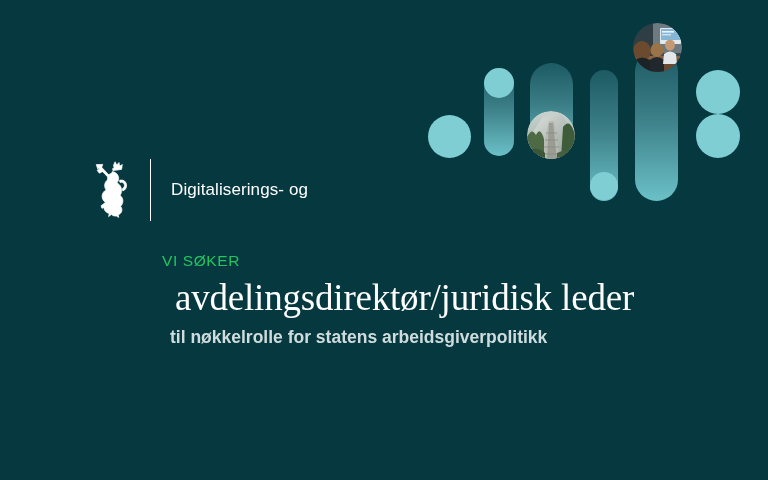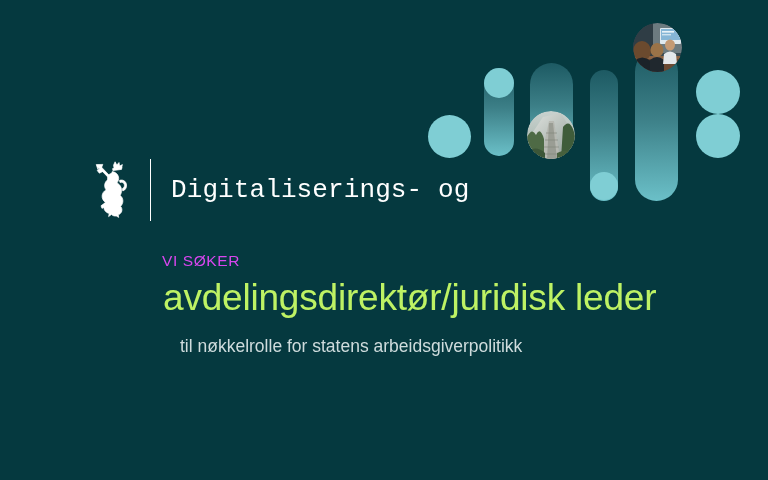--- a/index.html
+++ b/index.html
@@ -67,56 +67,56 @@
   .crest { width: 46px; height: 64px; flex: none; }
   .logo-rule {
     width: 1px;
     height: 62px;
     background: #ffffff;
     margin: 0 20px 0 18px;
     flex: none;
   }
   .logo-text {
     color: #ffffff;
-    font-size: 26px;
+    font-size: 17px;
     line-height: 1.32;
     letter-spacing: 0.1px;
     white-space: nowrap;
-    font-family: Liberation Mono, monospace;
   }
 
   
   .copy {
     position: absolute;
     left: 162px;
     top: 252px;
     width: 560px;
   }
   .eyebrow {
-    color: #d946ef;
+    color: #22c55e;
     font-size: 15.5px;
     letter-spacing: 0.6px;
     margin: 0 0 8px 0;
     font-weight: 400;
   }
   .headline {
-    color: #bef264;
+    color: #ffffff;
     font-size: 37px;
     font-weight: 400;
     line-height: 1.08;
-    margin: 0 0 9px 1px;
+    margin: 0 0 9px 13px;
     letter-spacing: -0.2px;
     white-space: nowrap;
+    font-family: Liberation Serif, serif;
   }
   .subline {
     color: #cfdcdd;
     font-size: 17.5px;
-    font-weight: 400;
+    font-weight: 700;
     line-height: 1.25;
-    margin: 18px;
+    margin: 8px;
     white-space: nowrap;
   }
 </style>
 </head>
 <body>
 
 <div class="slide">
 
   <div class="graphic">
 

